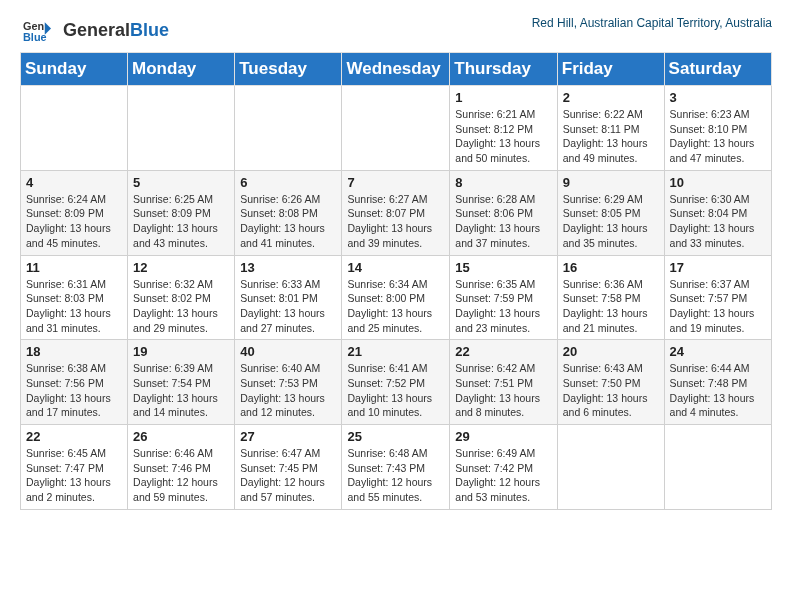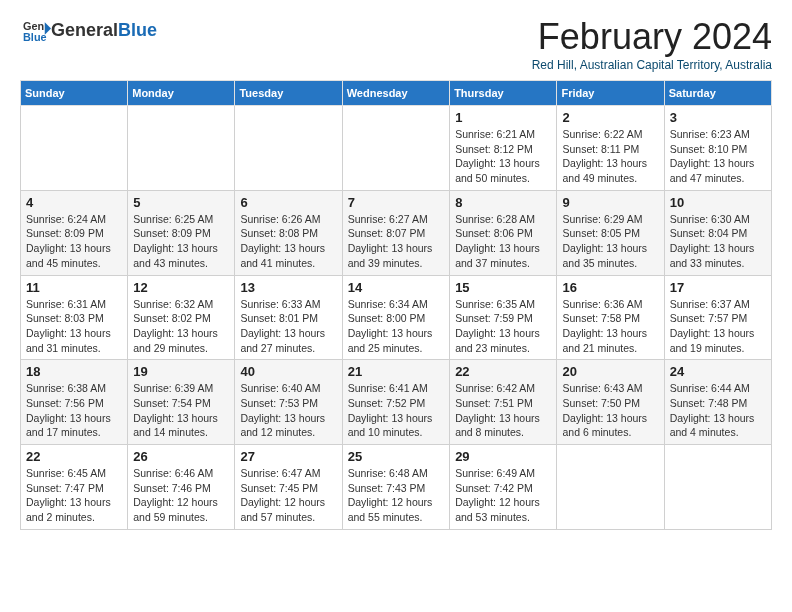--- a/index.html
+++ b/index.html
@@ -12,21 +12,21 @@
     }
     .header-area {
       display: flex;
       justify-content: space-between;
       align-items: flex-start;
       margin-bottom: 4px;
     }
     .logo {
       display: flex;
       align-items: center;
-      gap: 0px;
+      gap: 12px;
     }
     .logo-text {
       display: flex;
       flex-direction: row;
       line-height: 1;
     }
     .logo-general {
       font-size: 18px;
       font-weight: bold;
       color: #333;
@@ -54,21 +54,21 @@
       color: #0c4a6e;
     }
     .calendar {
       width: 100%;
       border-collapse: collapse;
       margin-top: 8px;
     }
     .calendar th {
       background: #2676c4;
       color: #fff;
-      font-size: 11px;
+      font-size: 17px;
       font-weight: bold;
       padding: 6px 4px;
       text-align: left;
       border: 1px solid #e0e0e0;
     }
     .calendar td {
       vertical-align: top;
       border: 1px solid #d0d0d0;
       padding: 4px 5px;
       width: 108px;
@@ -104,21 +104,20 @@
       <text x="0" y="18" font-size="14" font-weight="bold" fill="#333" font-family="Arial">Gen</text>
       <text x="0" y="32" font-size="14" font-weight="bold" fill="#1a6bb5" font-family="Arial">Blue</text>
       <polygon points="28,8 36,16 28,24" fill="#1a6bb5"></polygon>
     </svg>
     <div class="logo-text">
       <span class="logo-general">General</span>
       <span class="logo-blue">Blue</span>
     </div>
   </div>
   <div class="title-area">
-    <div class="month-title">February 2024</div>
     <div class="subtitle">Red Hill, Australian Capital Territory, Australia</div>
   </div>
 </div>
 
 <table class="calendar">
   <thead>
     <tr>
     <th>Sunday</th>
         <th>Monday</th>
         <th>Tuesday</th>

